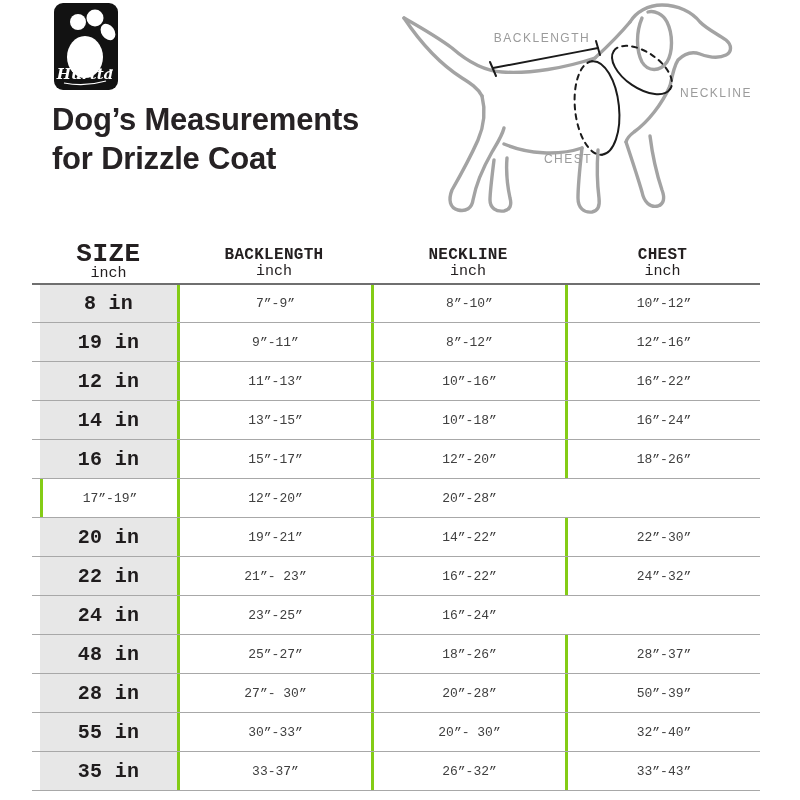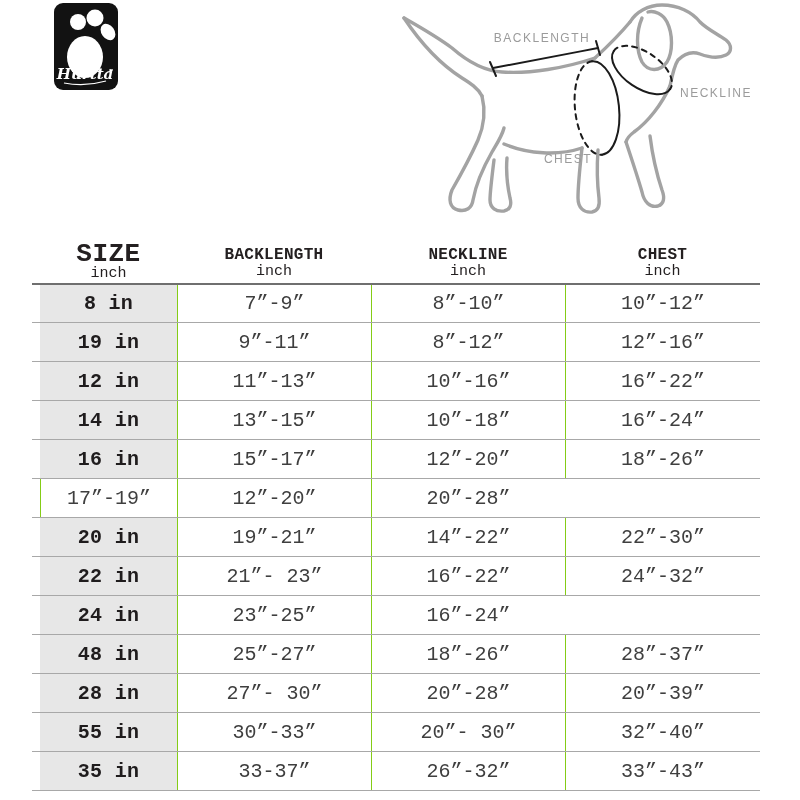--- a/index.html
+++ b/index.html
@@ -26,22 +26,22 @@
   .h-size-label { font-size:26px; font-weight:800; color:#242021; letter-spacing:0.5px; line-height:26px; margin-top:1px; }
   .h-size-unit  { font-size:15px; color:#242021; line-height:15px; margin-top:-1px; }
   .h-col-label { font-size:16px; font-weight:700; color:#242021; letter-spacing:0.3px; line-height:18px; margin-top:6px; }
   .h-col-unit  { font-size:15px; color:#242021; line-height:16px; }
   .t-body { border-bottom:1px solid #a8a8a8; }
   .t-row { height:39px; border-top:1px solid #a8a8a8; }
   .t-row.first { border-top:2px solid #6f6f6f; }
   .c-spacer { background:transparent; }
   .c-size { background:#e7e7e7; display:flex; align-items:center; justify-content:center;
             font-size:20px; font-weight:700; color:#1f1c1d; letter-spacing:0.3px; }
-  .c-val { display:flex; align-items:center; justify-content:center; font-size:20px;
-           color:#3f3f3f; border-left:1px solid #84cc16; }
+  .c-val { display:flex; align-items:center; justify-content:center; font-size:13px;
+           color:#3f3f3f; border-left:3px solid #84cc16; }
 </style>
 </head>
 <body>
 
 <div class="page">
 
   <svg class="logo" viewBox="0 0 68 90">
     <rect x="2" y="1" width="64" height="87" rx="9" fill="#121212"></rect>
     <g fill="#ffffff">
       <ellipse cx="33" cy="55" rx="18" ry="21"></ellipse>
@@ -49,20 +49,24 @@
       <circle cx="43" cy="16" r="8.5"></circle>
       <ellipse cx="56" cy="30" rx="6.5" ry="9" transform="rotate(-35 56 30)"></ellipse>
     </g>
     <g>
       <text x="33" y="77" text-anchor="middle" fill="#ffffff" font-family="DejaVu Serif, serif" font-style="italic" font-weight="bold" font-size="15">Hurtta</text>
       <path d="M 12 81 Q 33 85 54 79" stroke="#ffffff" stroke-width="1.2" fill="none"></path>
       <text x="57" y="71" fill="#ffffff" font-size="7">♥</text>
     </g>
   </svg>
 
+  <div class="title">
+    <div>Dog’s Measurements</div>
+    <div>for Drizzle Coat</div>
+  </div>
 
   <svg class="dog-figure" viewBox="0 0 410 235">
     <g fill="none" stroke="#a3a3a3" stroke-width="3.4" stroke-linecap="round" stroke-linejoin="round">
 
       <path d="M 205 58 C 175 68 140 74 112 72 C 96 71 78 62 62 48 C 46 36 28 26 14 18"></path>
 
       <path d="M 14 18 C 30 42 50 64 72 78 C 80 83 88 88 92 96"></path>
 
       <path d="M 92 96 C 96 112 94 126 88 140 C 80 158 70 176 62 190 C 58 200 60 208 68 210 C 76 212 82 208 83 200 C 86 184 94 166 102 152 C 108 142 112 136 114 128"></path>
 
@@ -188,21 +192,21 @@
         <div class="c-size">48 in</div>
         <div class="c-val">25”-27”</div>
         <div class="c-val">18”-26”</div>
         <div class="c-val">28”-37”</div>
       </div>
       <div class="t-row">
         <div class="c-spacer"></div>
         <div class="c-size">28 in</div>
         <div class="c-val">27”- 30”</div>
         <div class="c-val">20”-28”</div>
-        <div class="c-val">20”-39”</div>
+        <div class="c-val">50”-39”</div>
       </div>
       <div class="t-row">
         <div class="c-spacer"></div>
         <div class="c-size">55 in</div>
         <div class="c-val">30”-33”</div>
         <div class="c-val">20”- 30”</div>
         <div class="c-val">32”-40”</div>
       </div>
       <div class="t-row">
         <div class="c-spacer"></div>

